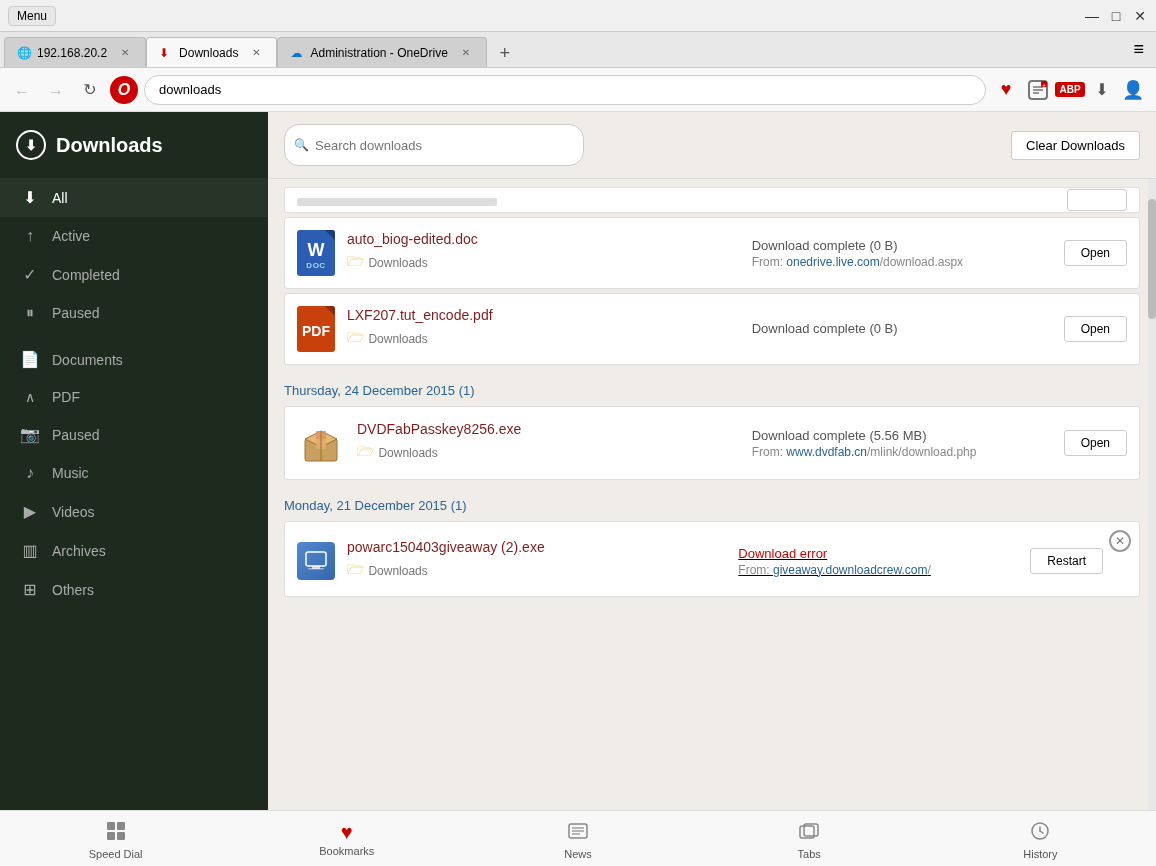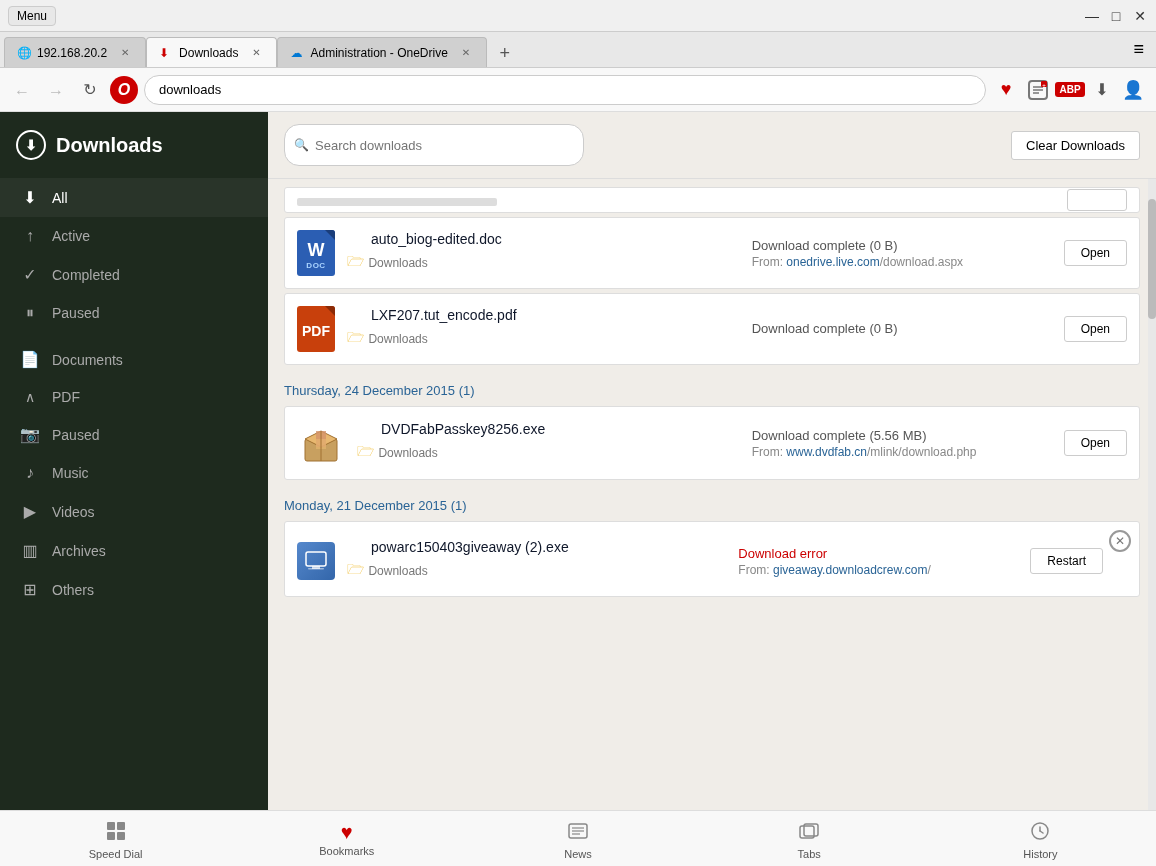--- a/index.html
+++ b/index.html
@@ -257,23 +257,22 @@
       padding: 12px 12px;
       gap: 12px;
       position: relative;
     }
     .download-info {
       flex: 1;
       min-width: 0;
     }
     .download-name {
       font-size: 14px;
-      color: #0f172a;
+      color: #7f1d1d;
       margin-bottom: 4px;
-      margin-left: 24px;
     }
     .download-location {
       display: flex;
       align-items: center;
       gap: 4px;
       color: #777;
       font-size: 12px;
     }
     .download-status {
       font-size: 13px;
@@ -618,21 +617,21 @@
             </svg>
           </div>
         </div>
         <div class="download-info">
           <div class="download-name">powarc150403giveaway (2).exe</div>
           <div class="download-location">
             <span class="folder-icon">🗁</span>
             <span>Downloads</span>
           </div>
         </div>
-        <div style="min-width:280px;">
+        <div style="min-width:280px;text-decoration:underline;">
           <div class="download-error">Download error</div>
           <div class="download-source">
             From: <span>giveaway.downloadcrew.com</span>/
           </div>
         </div>
         <div class="download-actions">
           <button class="open-btn">Restart</button>
         </div>
       </div>
 

